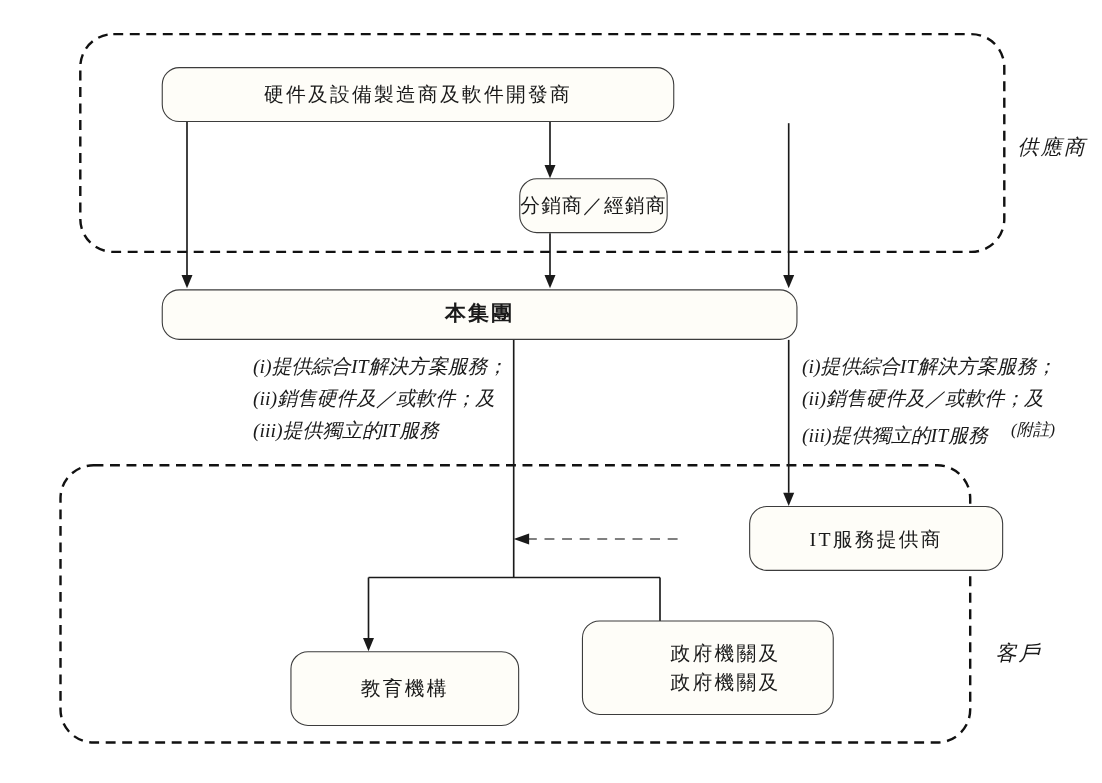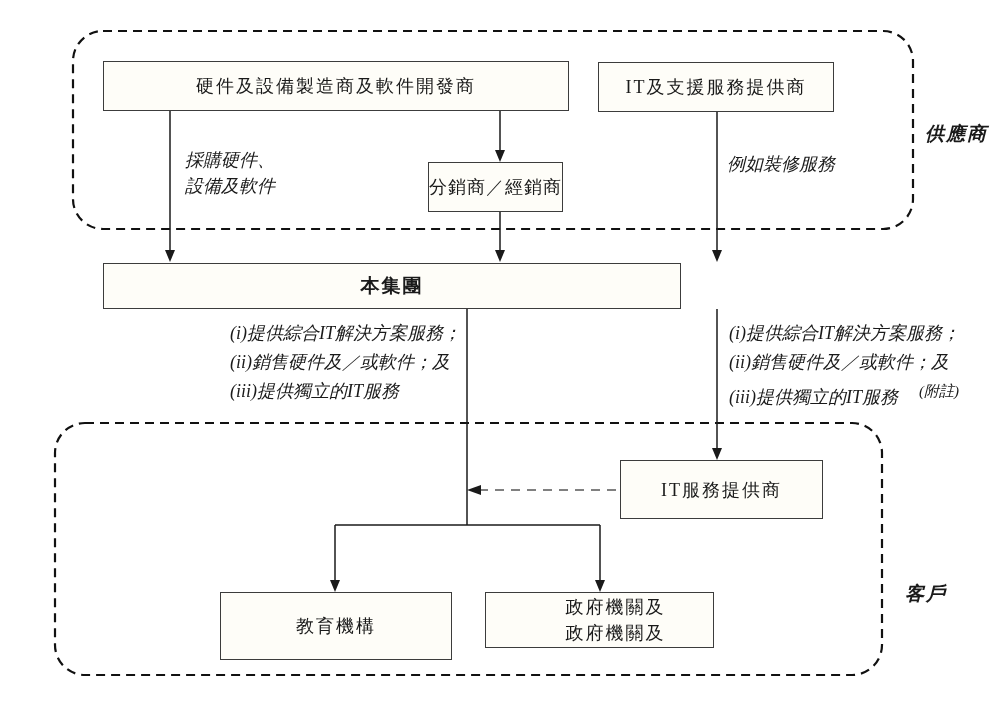--- a/index.html
+++ b/index.html
@@ -11,31 +11,32 @@
     color:#1a1a1a;
     overflow:hidden;
   }
   #connectors{position:absolute;left:0;top:0;z-index:1;}
   .node{
     position:absolute;
     z-index:2;
     box-sizing:border-box;
     background:#fefdf8;
     border:1.4px solid #3c3c3c;
-    border-radius:0;
+    border-radius:16px;
     display:flex;flex-direction:column;align-items:center;justify-content:center;
     font-size:18px;
     letter-spacing:2px;
     line-height:26px;
     text-align:left;
+    margin-left:44px;
   }
   .group-node{font-weight:bold;font-size:19px;}
   .region-label{
     position:absolute;z-index:2;
-    font-weight:bold;font-style:italic;
+    font-weight:normal;font-style:italic;
     font-size:19px;letter-spacing:2px;
   }
   .annotation{
     position:absolute;z-index:2;
     font-style:italic;
     font-size:18px;
     line-height:26px;
     white-space:nowrap;
   }
   .services{line-height:29px;}
@@ -79,46 +80,40 @@
     <polygon points="595,580 605,580 600,592" fill="#1a1a1a"></polygon>
 
     <line x1="616" y1="490" x2="480" y2="490" stroke="#808080" stroke-width="1.8" stroke-dasharray="9 7"></line>
     <polygon points="481,485 481,495 467,490" fill="#1a1a1a"></polygon>
   </svg>
 
   <div class="region-label" style="left:925px;top:121px;">供應商</div>
   <div class="region-label" style="left:905px;top:537px;margin-top:44px;">客戶</div>
 
   <div class="node" style="left:103px;top:61px;width:466px;height:50px;">硬件及設備製造商及軟件開發商</div>
-  <div class="node" style="left:598px;top:62px;width:236px;height:50px;">IT及支援服務提供商</div>
   <div class="node" style="left:428px;top:162px;width:135px;height:50px;letter-spacing:1px;">分銷商／經銷商</div>
 
-  <div class="annotation" style="left:185px;top:147px;">
-    <div>採購硬件、</div>
-    <div>設備及軟件</div>
-  </div>
   <div class="annotation" style="left:727px;top:151px;">
-    <div>例如裝修服務</div>
   </div>
 
   <div class="node group-node" style="left:103px;top:263px;width:578px;height:46px;">本集團</div>
 
   <div class="annotation services" style="left:230px;top:319px;">
     <div>(i)提供綜合IT解決方案服務；</div>
     <div>(ii)銷售硬件及／或軟件；及</div>
     <div>(iii)提供獨立的IT服務</div>
   </div>
   <div class="annotation services" style="left:729px;top:319px;">
     <div>(i)提供綜合IT解決方案服務；</div>
     <div>(ii)銷售硬件及／或軟件；及</div>
     <div>
       <span>(iii)提供獨立的IT服務</span><span class="note-sup">(附註)</span>
     </div>
   </div>
 
-  <div class="node" style="left:620px;top:460px;width:203px;height:59px;">IT服務提供商</div>
-  <div class="node" style="left:220px;top:592px;width:232px;height:68px;">教育機構</div>
-  <div class="node" style="left:485px;top:592px;width:229px;height:56px;padding-left:32px;">
+  <div class="node" style="left:637px;top:460px;width:231px;height:59px;">IT服務提供商</div>
+  <div class="node" style="left:220px;top:592px;width:208px;height:68px;">教育機構</div>
+  <div class="node" style="left:485px;top:564px;width:229px;height:86px;padding-left:32px;">
     <div>政府機關及</div>
     <div>政府機關及</div>
   </div>
 
 </div>
 
 </body></html>

